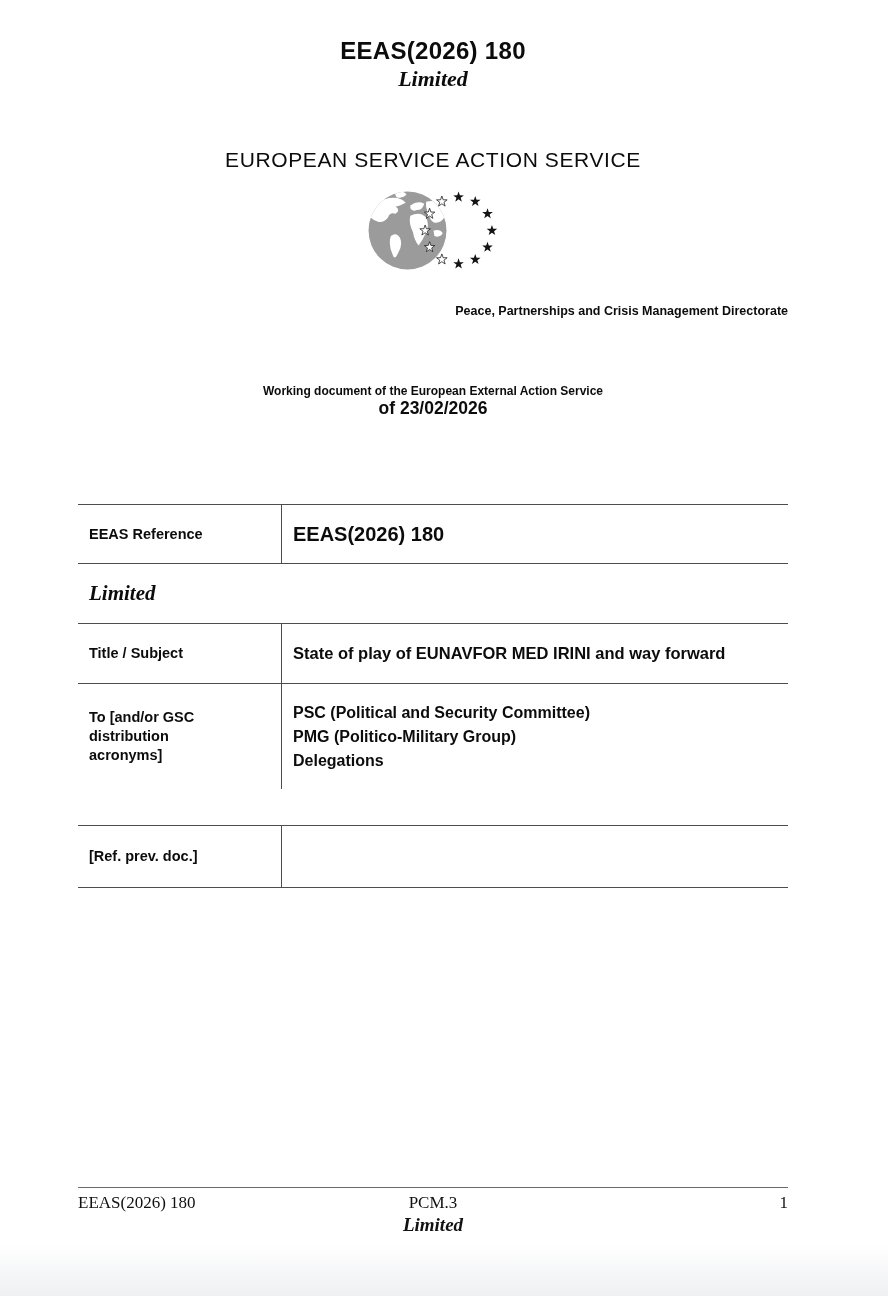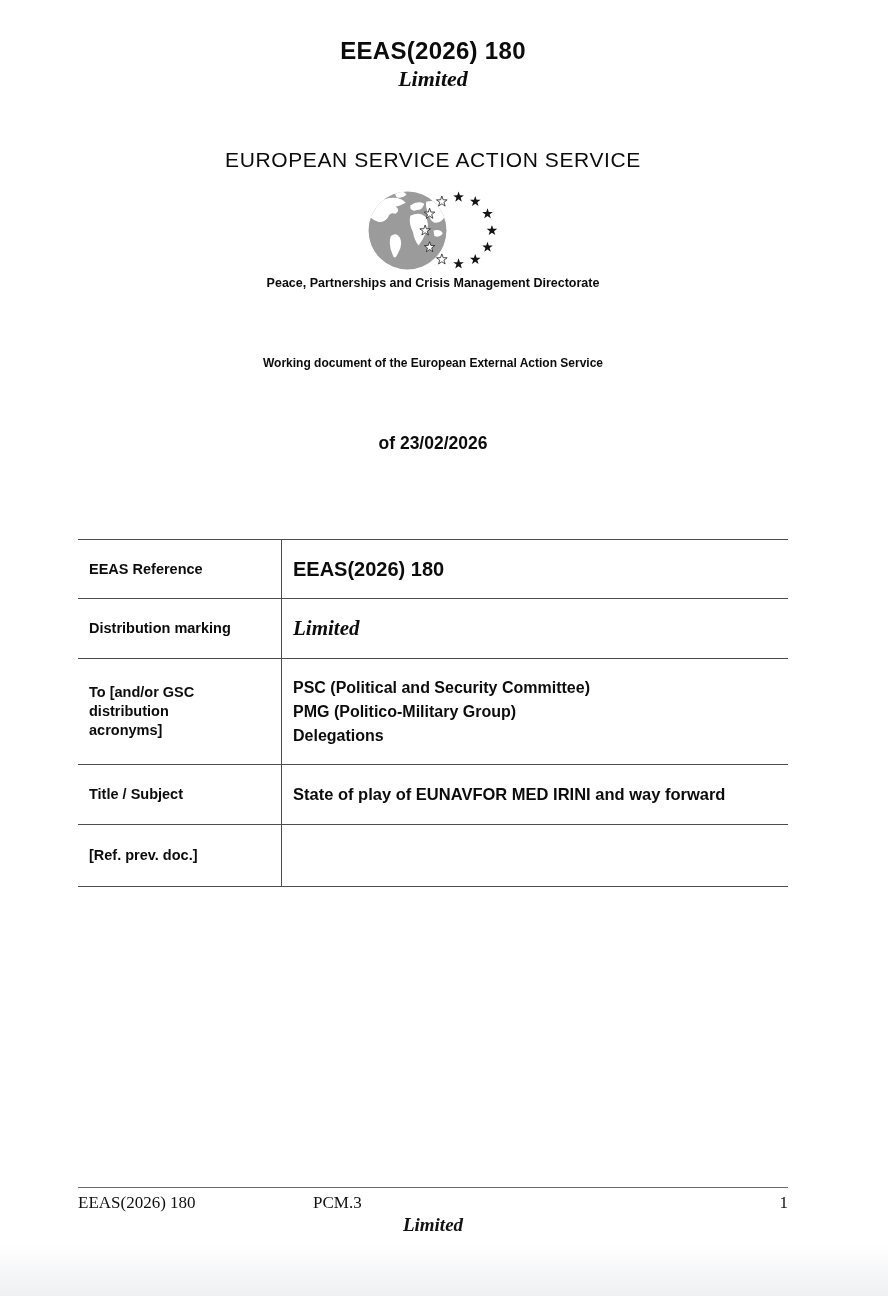--- a/index.html
+++ b/index.html
@@ -42,31 +42,31 @@
     font-weight: normal;
     letter-spacing: 0.6px;
     line-height: 1.1;
   }
   .logo-wrap {
     margin-top: 15px;
     height: 90px;
     line-height: 0;
   }
   .directorate {
-    margin-top: 0;
+    margin-top: 28px;
     font-size: 12.5px;
     font-weight: bold;
+    text-align: right;
   }
   .doc-type-line {
     margin-top: 66px;
     font-size: 12px;
     font-weight: bold;
   }
   .date-line {
-    margin-top: 63px;
     font-size: 17.5px;
     font-weight: bold;
   }
   
   .meta-table {
     margin-top: 85px;
     width: 710px;
     border-bottom: 1.5px solid #4d4d4d;
     text-align: left;
   }
@@ -89,21 +89,21 @@
     width: 506px;
     padding: 8px 4px 8px 11px;
     display: flex;
     flex-direction: column;
     justify-content: center;
     font-weight: bold;
   }
   .row-h-sm  { min-height: 59px; }
   .row-h-md  { min-height: 60px; }
   .row-h-lg  { min-height: 106px; }
-  .row-h-xl  { min-height: 62px; }
+  .row-h-xl  { min-height: 62px; margin-top: 36px; }
   .val-ref    { font-size: 20px; }
   .val-limited {
     font-family: "Liberation Serif", serif;
     font-style: italic;
     font-size: 21px;
   }
   .val-list   { font-size: 16px; line-height: 24px; }
   .val-title  { font-size: 16.5px; }
   
   .footer {
@@ -114,21 +114,21 @@
     font-family: "Liberation Serif", serif;
     font-size: 17px;
     color: #111;
   }
   .footer-row {
     display: flex;
     align-items: baseline;
     padding-top: 5px;
   }
   .footer-left  { width: 235px; text-align: left; }
-  .footer-center{ width: 240px; }
+  .footer-center{ width: 240px; text-align: center; }
   .footer-right { flex: 1; text-align: right; }
   .footer-classification {
     text-align: center;
     font-weight: bold;
     font-style: italic;
     font-size: 19px;
     margin-top: 1px;
   }
 </style>
 </head>
@@ -201,47 +201,44 @@
       <div class="meta-row row-h-sm">
         <div class="meta-label">
           <span>EEAS Reference</span>
         </div>
         <div class="meta-value val-ref">
           <span>EEAS(2026) 180</span>
         </div>
       </div>
 
       <div class="meta-row row-h-md">
-        <div class="meta-label">
-          <span>Distribution marking</span>
-        </div>
         <div class="meta-value val-limited">
           <span>Limited</span>
+        </div>
+      </div>
+
+      <div class="meta-row row-h-md">
+        <div class="meta-label">
+          <span>Title / Subject</span>
+        </div>
+        <div class="meta-value val-title">
+          <span>State of play of EUNAVFOR MED IRINI and way forward</span>
         </div>
       </div>
 
       <div class="meta-row row-h-lg">
         <div class="meta-label">
           <span>To [and/or GSC</span>
           <span>distribution</span>
           <span>acronyms]</span>
         </div>
         <div class="meta-value val-list">
           <span>PSC (Political and Security Committee)</span>
           <span>PMG (Politico-Military Group)</span>
           <span>Delegations</span>
-        </div>
-      </div>
-
-      <div class="meta-row row-h-md">
-        <div class="meta-label">
-          <span>Title / Subject</span>
-        </div>
-        <div class="meta-value val-title">
-          <span>State of play of EUNAVFOR MED IRINI and way forward</span>
         </div>
       </div>
 
       <div class="meta-row row-h-xl">
         <div class="meta-label">
           <span>[Ref. prev. doc.]</span>
         </div>
         <div class="meta-value">
           <span></span>
         </div>

